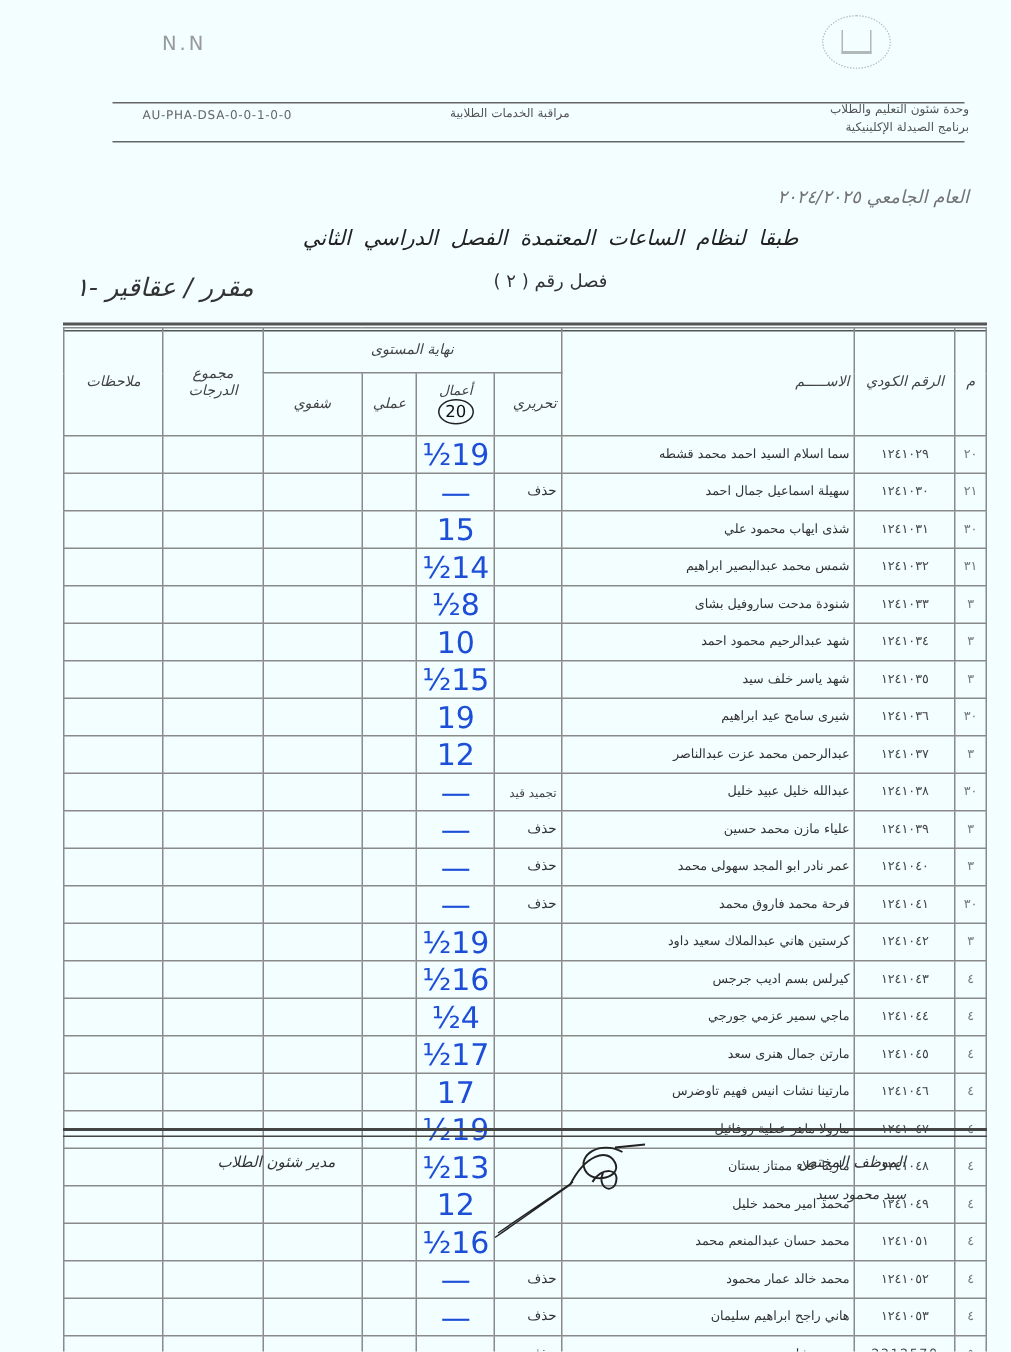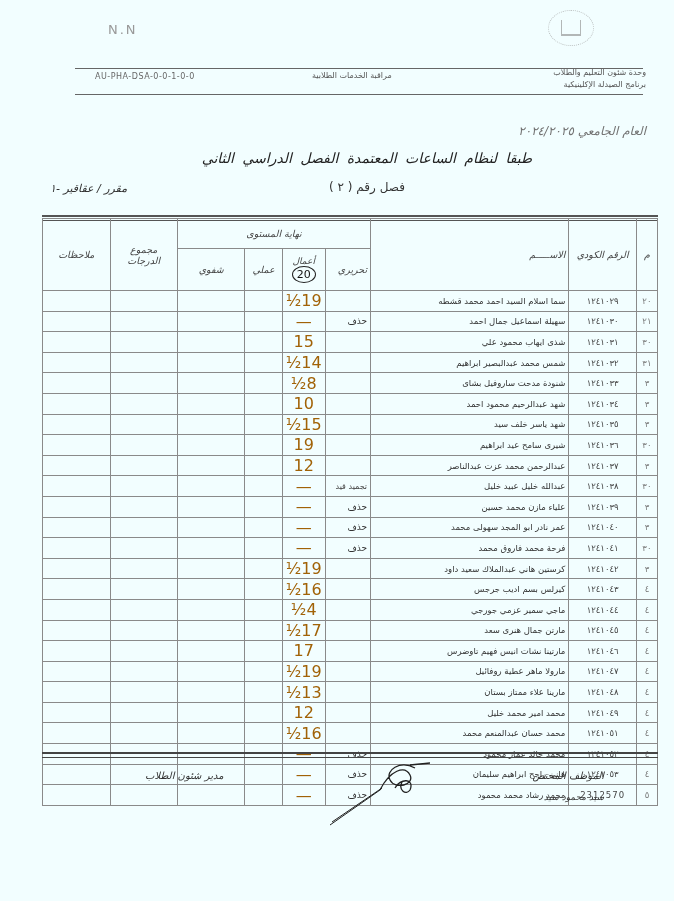--- a/index.html
+++ b/index.html
@@ -8,31 +8,31 @@
   .abs{position:absolute;}
   .logo{left:548px;top:10px;width:44px;height:34px;border:1px dotted #999;border-radius:50%;opacity:.6;}
   .logo-inner{position:absolute;left:12px;top:9px;width:18px;height:14px;border-bottom:2px solid #888;border-left:1px solid #888;border-right:1px solid #888;}
   .stamp{left:108px;top:22px;font-size:13px;color:#999;letter-spacing:2px;}
   .hdr-line{left:75px;width:568px;height:1px;background:#666;}
   .hdr-text{font-size:8px;color:#555;direction:rtl;}
   .doc-code{left:95px;top:72px;font-size:8px;color:#666;letter-spacing:.5px;}
   .year{right:28px;top:124px;font-size:12px;font-style:italic;direction:rtl;color:#737373;}
   .title{left:0;width:674px;top:150px;text-align:center;font-size:14px;font-style:italic;direction:rtl;color:#222;padding-left:60px;box-sizing:border-box;font-family:Liberation Mono, monospace;}
   .section{left:0;width:674px;top:180px;text-align:center;font-size:12px;direction:rtl;color:#333;padding-left:60px;box-sizing:border-box;}
-  .course{left:50px;top:182px;font-size:11px;font-style:italic;direction:rtl;color:#333;}
+  .course{left:50px;top:182px;font-size:17px;font-style:italic;direction:rtl;color:#333;}
   table.grades{position:absolute;left:42px;top:218px;width:616px;border-collapse:collapse;direction:rtl;font-size:8.5px;}
   table.grades td, table.grades th{border:1px solid #8a8a8a;padding:0 3px;height:19.6px;white-space:nowrap;font-weight:normal;}
   table.grades thead th{font-size:9.5px;font-style:italic;color:#444;height:auto;}
   .top-border{position:absolute;left:42px;top:215px;width:616px;height:3px;border-top:2px solid #555;border-bottom:1px solid #555;}
   .bottom-border{position:absolute;left:42px;top:752px;width:616px;height:3px;border-top:2px solid #444;border-bottom:1px solid #444;}
   .c-idx{width:14px;text-align:center;color:#777;}
   .c-code{width:60px;text-align:center;letter-spacing:1px;color:#444;}
   .c-name{width:190px;text-align:right;color:#333;}
   .c-written{width:38px;text-align:right;color:#333;font-size:9px;}
-  .c-work{width:34px;text-align:center;font-family:"DejaVu Sans",sans-serif;font-size:16px;color:#a16207;}
+  .c-work{width:34px;text-align:center;font-family:"DejaVu Sans",sans-serif;font-size:20px;color:#1d4ed8;}
   .c-prac{width:30px;}
   .c-oral{width:60px;}
   .c-total{width:60px;}
   .c-notes{width:60px;}
   .frozen{font-size:8px;color:#444;}
   .circled{display:inline-block;border:1.5px solid #222;border-radius:50%;padding:1px 4px;font-size:11px;color:#111;font-family:"DejaVu Sans",sans-serif;font-style:normal;}
   .footer-left{left:145px;top:770px;font-size:10px;font-style:italic;direction:rtl;color:#333;}
   .footer-right{right:70px;top:770px;font-size:10px;font-style:italic;direction:rtl;color:#333;}
   .footer-name{right:70px;top:792px;font-size:9px;font-style:italic;direction:rtl;color:#333;}
   .signature{left:320px;top:760px;}
@@ -40,21 +40,21 @@
 </head>
 <body>
 
 <div class="abs logo">
     <div class="logo-inner"></div>
   </div>
 <div class="abs stamp">N.N</div>
 
 <div class="abs hdr-line" style="top:68px;"></div>
 <div class="abs doc-code">AU-PHA-DSA-0-0-1-0-0</div>
-<div class="abs hdr-text" style="left:312px;top:71px;">مراقبة الخدمات الطلابية</div>
+<div class="abs hdr-text" style="left:300px;top:71px;">مراقبة الخدمات الطلابية</div>
 <div class="abs hdr-text" style="right:28px;top:68px;">وحدة شئون التعليم والطلاب</div>
 <div class="abs hdr-text" style="right:28px;top:80px;">برنامج الصيدلة الإكلينيكية</div>
 <div class="abs hdr-line" style="top:94px;"></div>
 
 <div class="abs year">العام الجامعي ٢٠٢٤/٢٠٢٥</div>
 <div class="abs title">طبقا لنظام الساعات المعتمدة الفصل الدراسي الثاني</div>
 <div class="abs section">فصل رقم ( ٢ )</div>
 <div class="abs course">مقرر / عقاقير -١</div>
 
 <div class="top-border"></div>

